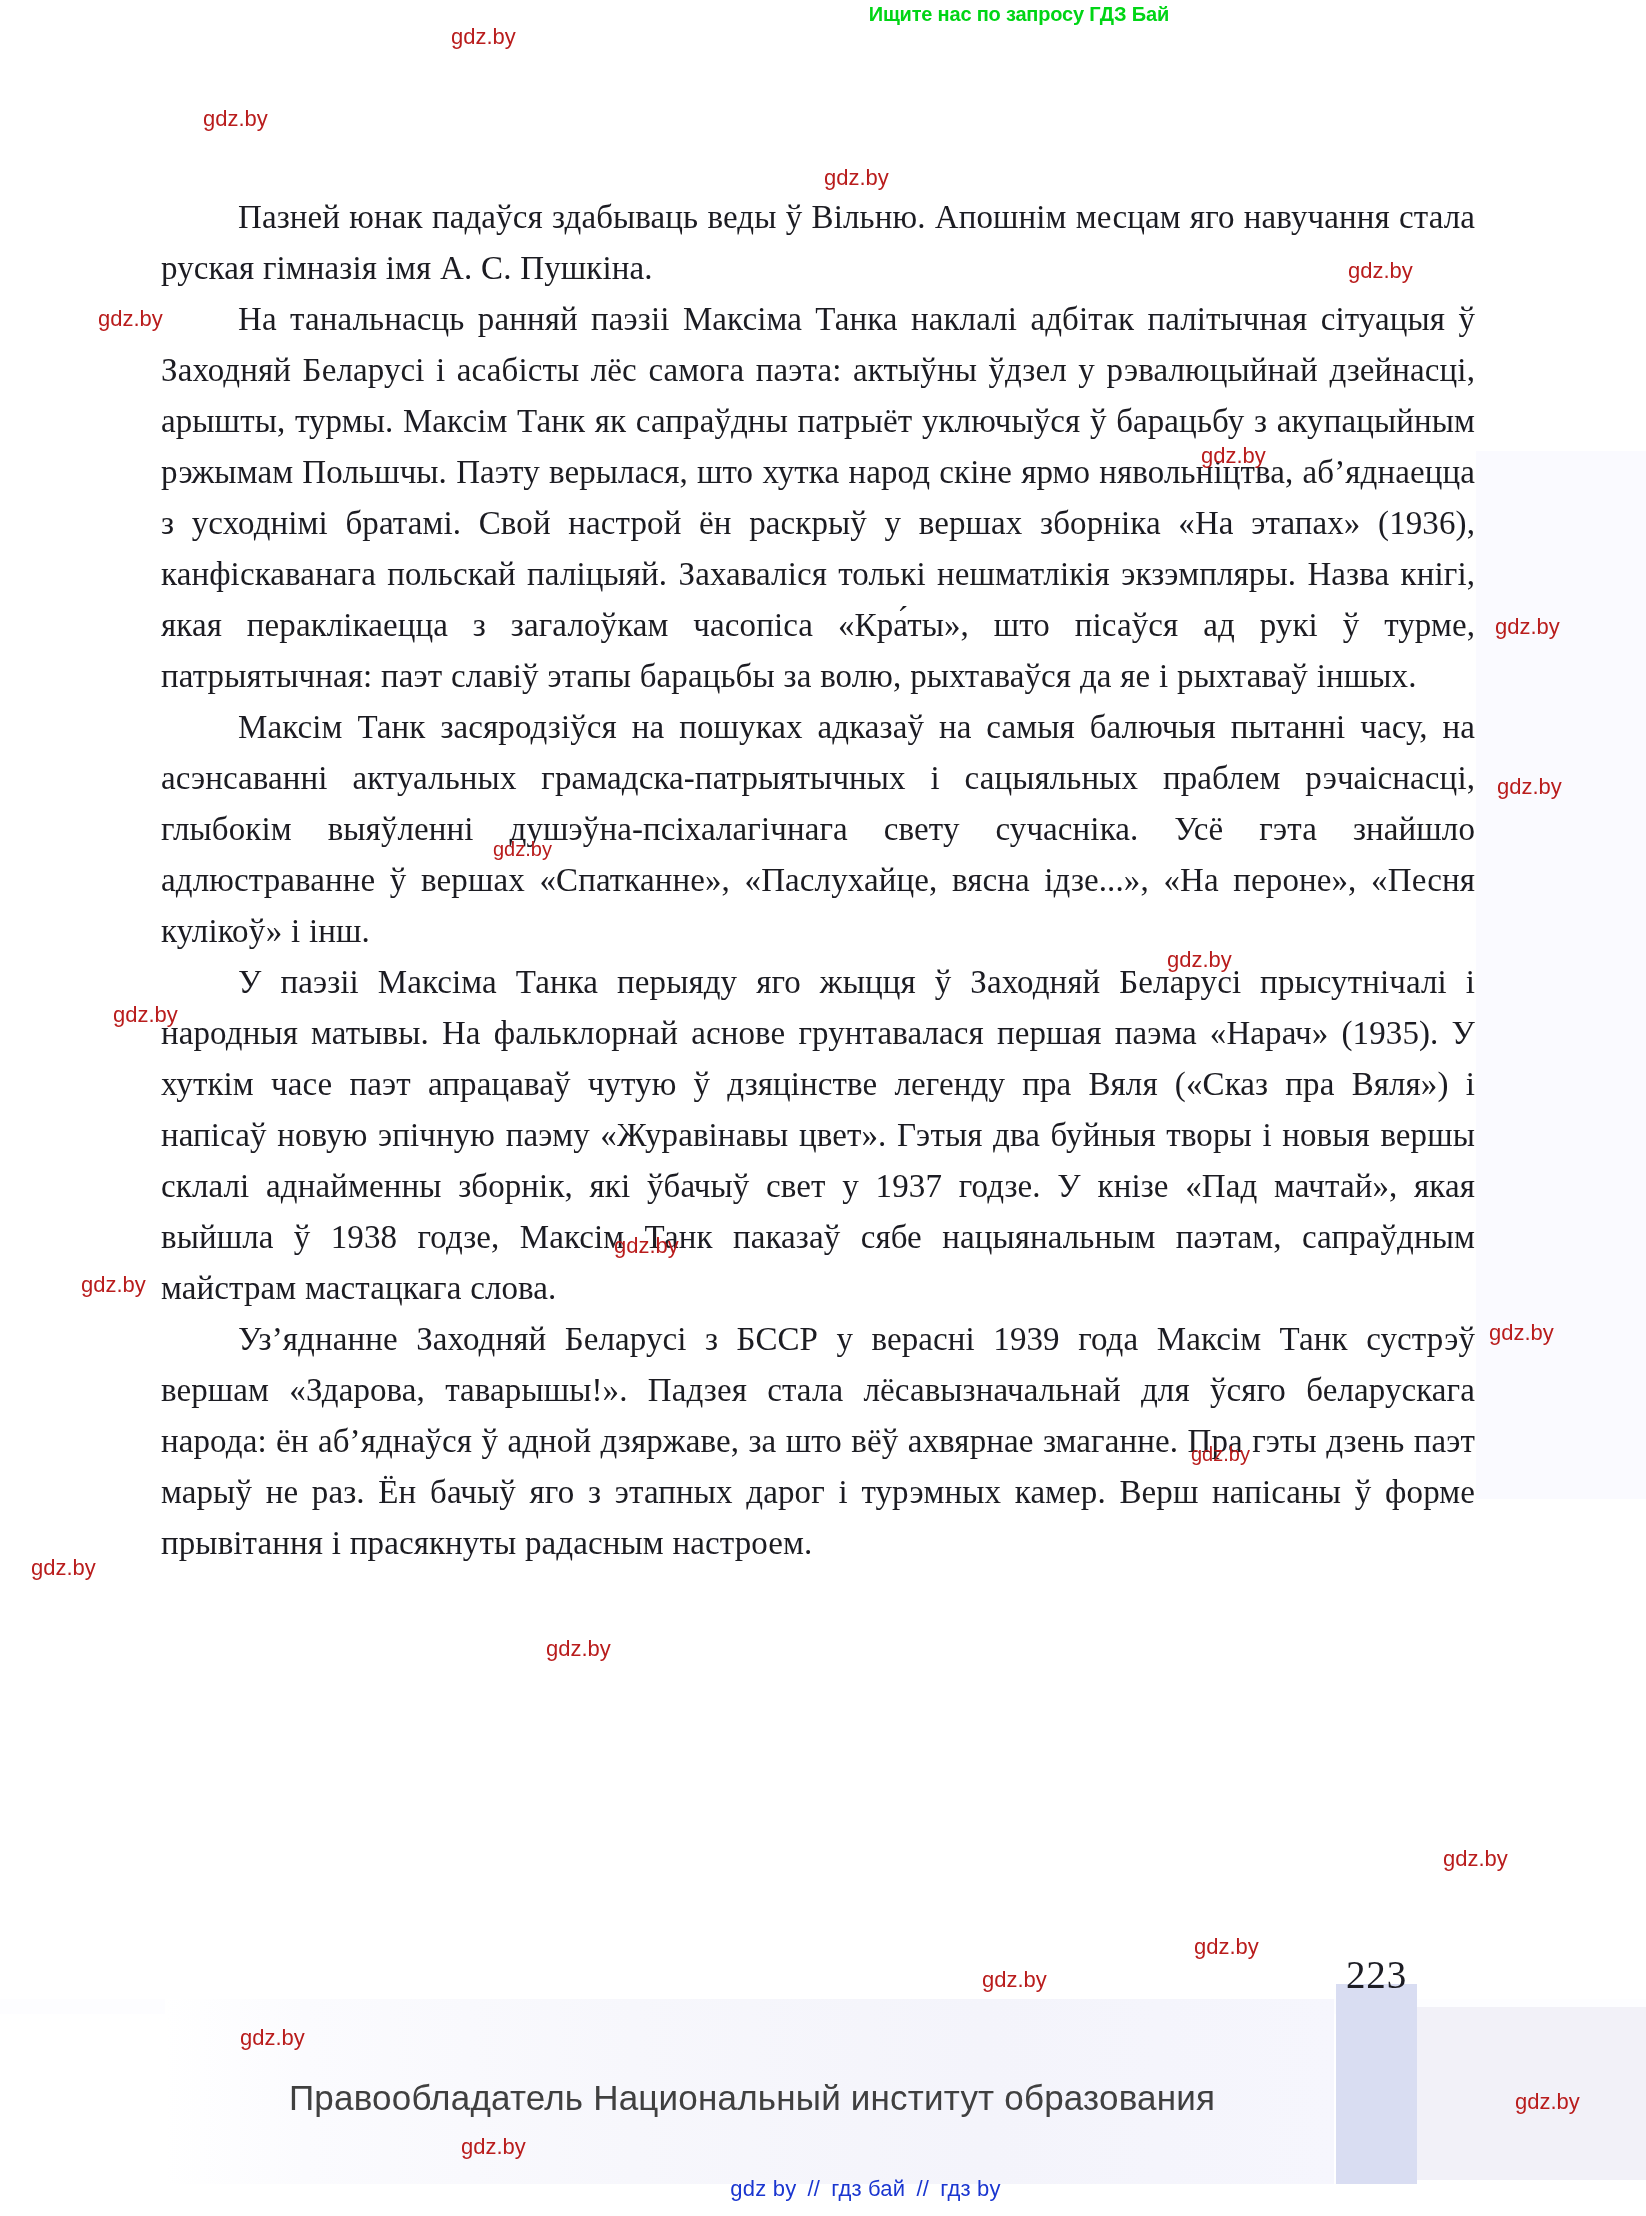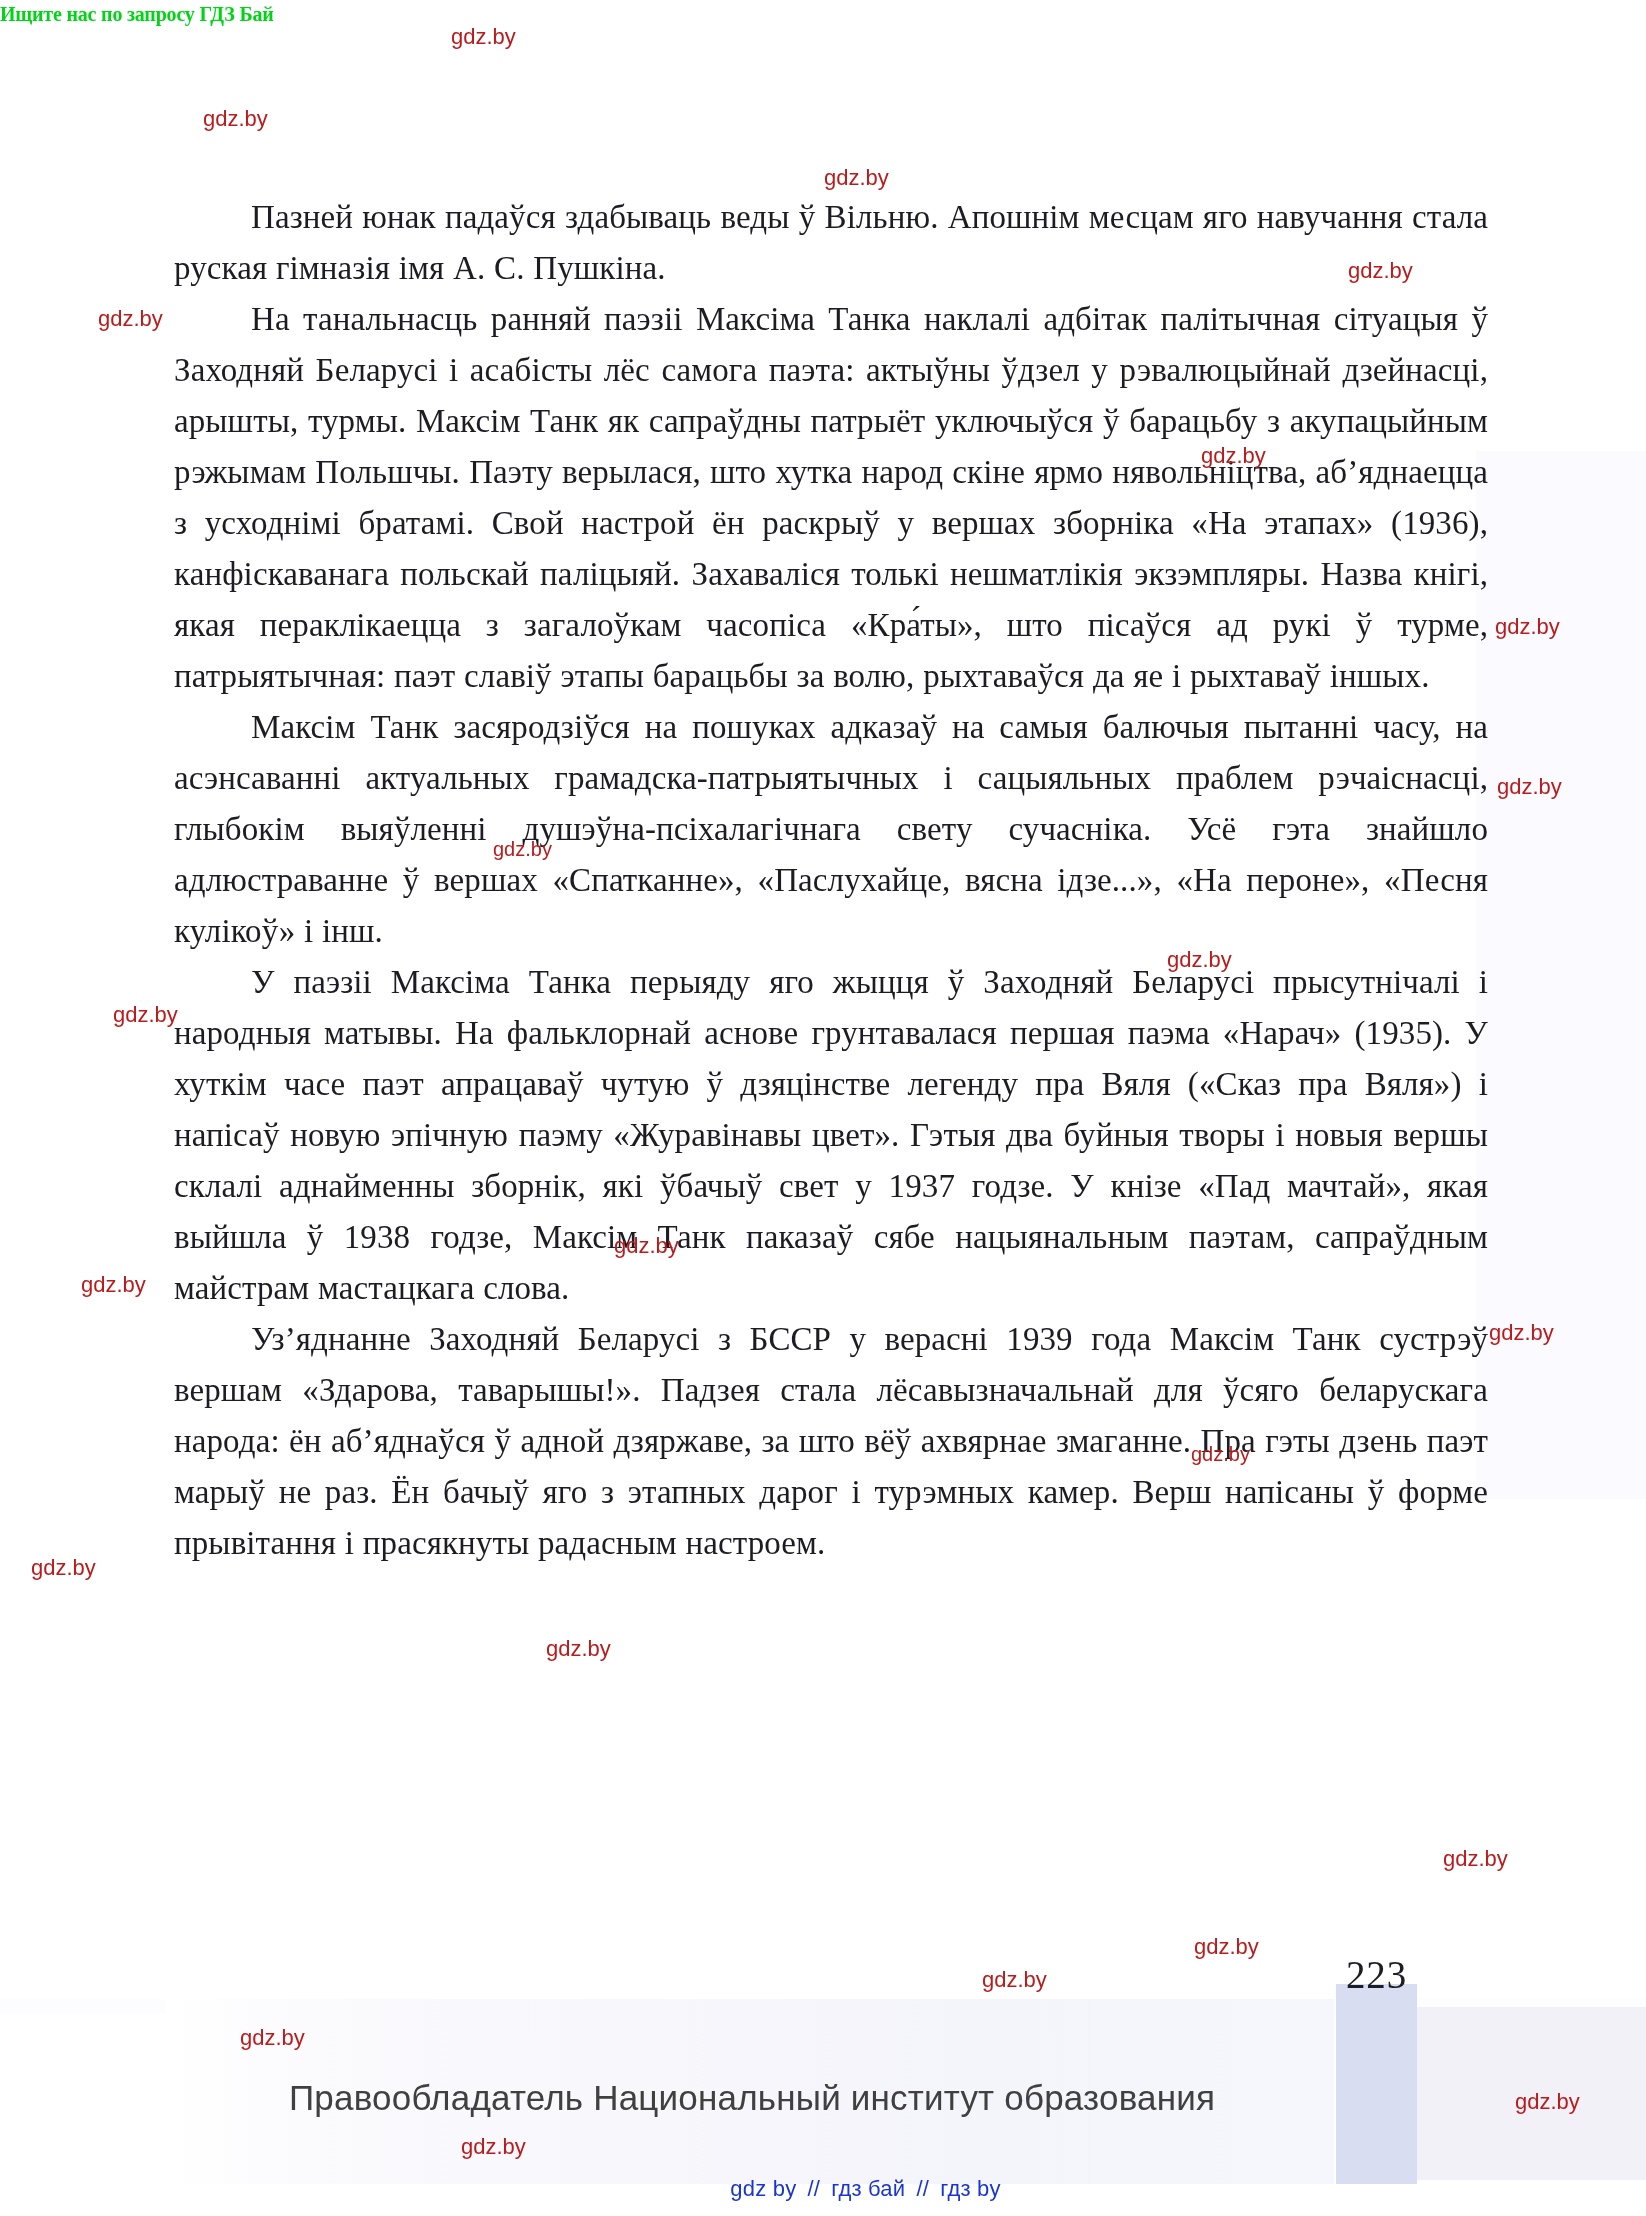--- a/index.html
+++ b/index.html
@@ -34,33 +34,33 @@
   }
   #band-bottom-strip {
     left: 0px; top: 1999px; width: 1647px; height: 14.5px;
     background: #fdfdff;
   }
 
   
   #promo-banner {
     position: absolute;
     left: 0; top: 3.2px; width: 1169px;
-    text-align: left;
+    text-align: right;
     color: #00d515;
-    font-family: Liberation Serif, serif;
+    font-family: Liberation Sans, sans-serif;
     font-size: 20px;
     font-weight: 600;
     letter-spacing: -0.2px;
     white-space: nowrap;
   }
 
   
   #page-body {
     position: absolute;
-    left: 174px;
+    left: 161px;
     top: 192px;
     width: 1314px;
   }
   .para {
     margin: 0 0 0 0;
     font-size: 33px;
     line-height: 51px;
     color: #1c1c22;
     text-align: justify;
     text-indent: 77px;

